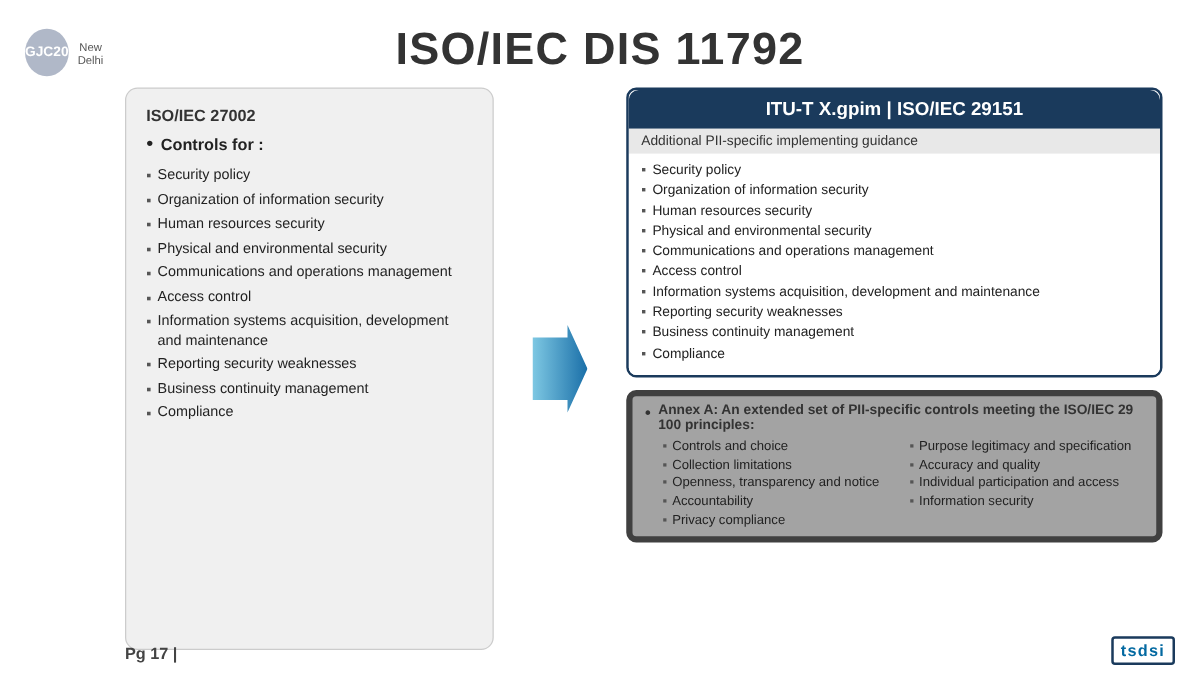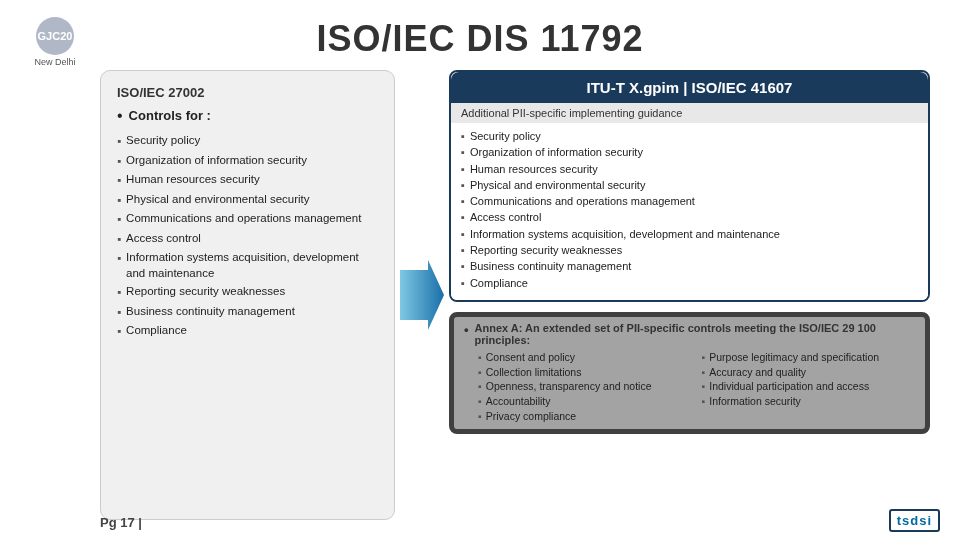--- a/index.html
+++ b/index.html
@@ -17,21 +17,21 @@
       font-size: 36px;
       font-weight: bold;
       color: #333;
       padding: 18px 0 10px 0;
       letter-spacing: 1px;
     }
 
     .content-area {
       display: flex;
       flex-direction: row;
-      gap: 2px;
+      gap: 28px;
       padding: 0 30px 10px 100px;
       height: calc(540px - 80px);
     }
 
     
     .left-panel {
       background: #f0f0f0;
       border-radius: 10px;
       padding: 14px 16px;
       width: 295px;
@@ -194,21 +194,21 @@
     }
 
     
     .logo-area {
       position: absolute;
       top: 12px;
       left: 20px;
       width: 70px;
       height: 60px;
       display: flex;
-      flex-direction: column;
+      flex-direction: row;
       align-items: center;
       justify-content: center;
     }
 
     .logo-circle {
       width: 38px;
       height: 38px;
       border-radius: 50%;
       background: #b0b8c8;
       display: flex;
@@ -292,42 +292,42 @@
           <stop offset="100%" style="stop-color:#1a6fa8;stop-opacity:1"></stop>
         </linearGradient>
       </defs>
       <polygon points="0,15 28,15 28,5 44,40 28,75 28,65 0,65" fill="url(#arrowGrad)"></polygon>
     </svg>
   </div>
 
   <div class="right-panel">
 
     <div class="right-top-box">
-      <div class="right-header">ITU-T X.gpim | ISO/IEC 41607</div>
+      <div class="right-header">ITU-T X.gpim | ISO/IEC 29151</div>
       <div class="box-subtitle">Additional PII-specific implementing guidance</div>
       <div class="box-content">
         <ul id="right-top-list">
             <li>Security policy</li>
             <li>Organization of information security</li>
             <li>Human resources security</li>
             <li>Physical and environmental security</li>
             <li>Communications and operations management</li>
             <li>Access control</li>
             <li>Information systems acquisition, development and maintenance</li>
             <li>Reporting security weaknesses</li>
             <li>Business continuity management</li>
             <li>Compliance</li>
           </ul>
       </div>
     </div>
 
     <div class="right-bottom-box">
       <div class="annex-header">Annex A: An extended set of PII-specific controls meeting the ISO/IEC 29 100 principles:</div>
       <ul class="annex-list" id="annex-list">
-          <li>Consent and policy</li>
+          <li>Controls and choice</li>
           <li>Purpose legitimacy and specification</li>
           <li>Collection limitations</li>
           <li>Accuracy and quality</li>
           <li>Openness, transparency and notice</li>
           <li>Individual participation and access</li>
           <li>Accountability</li>
           <li>Information security</li>
           <li>Privacy compliance</li>
         </ul>
     </div>

